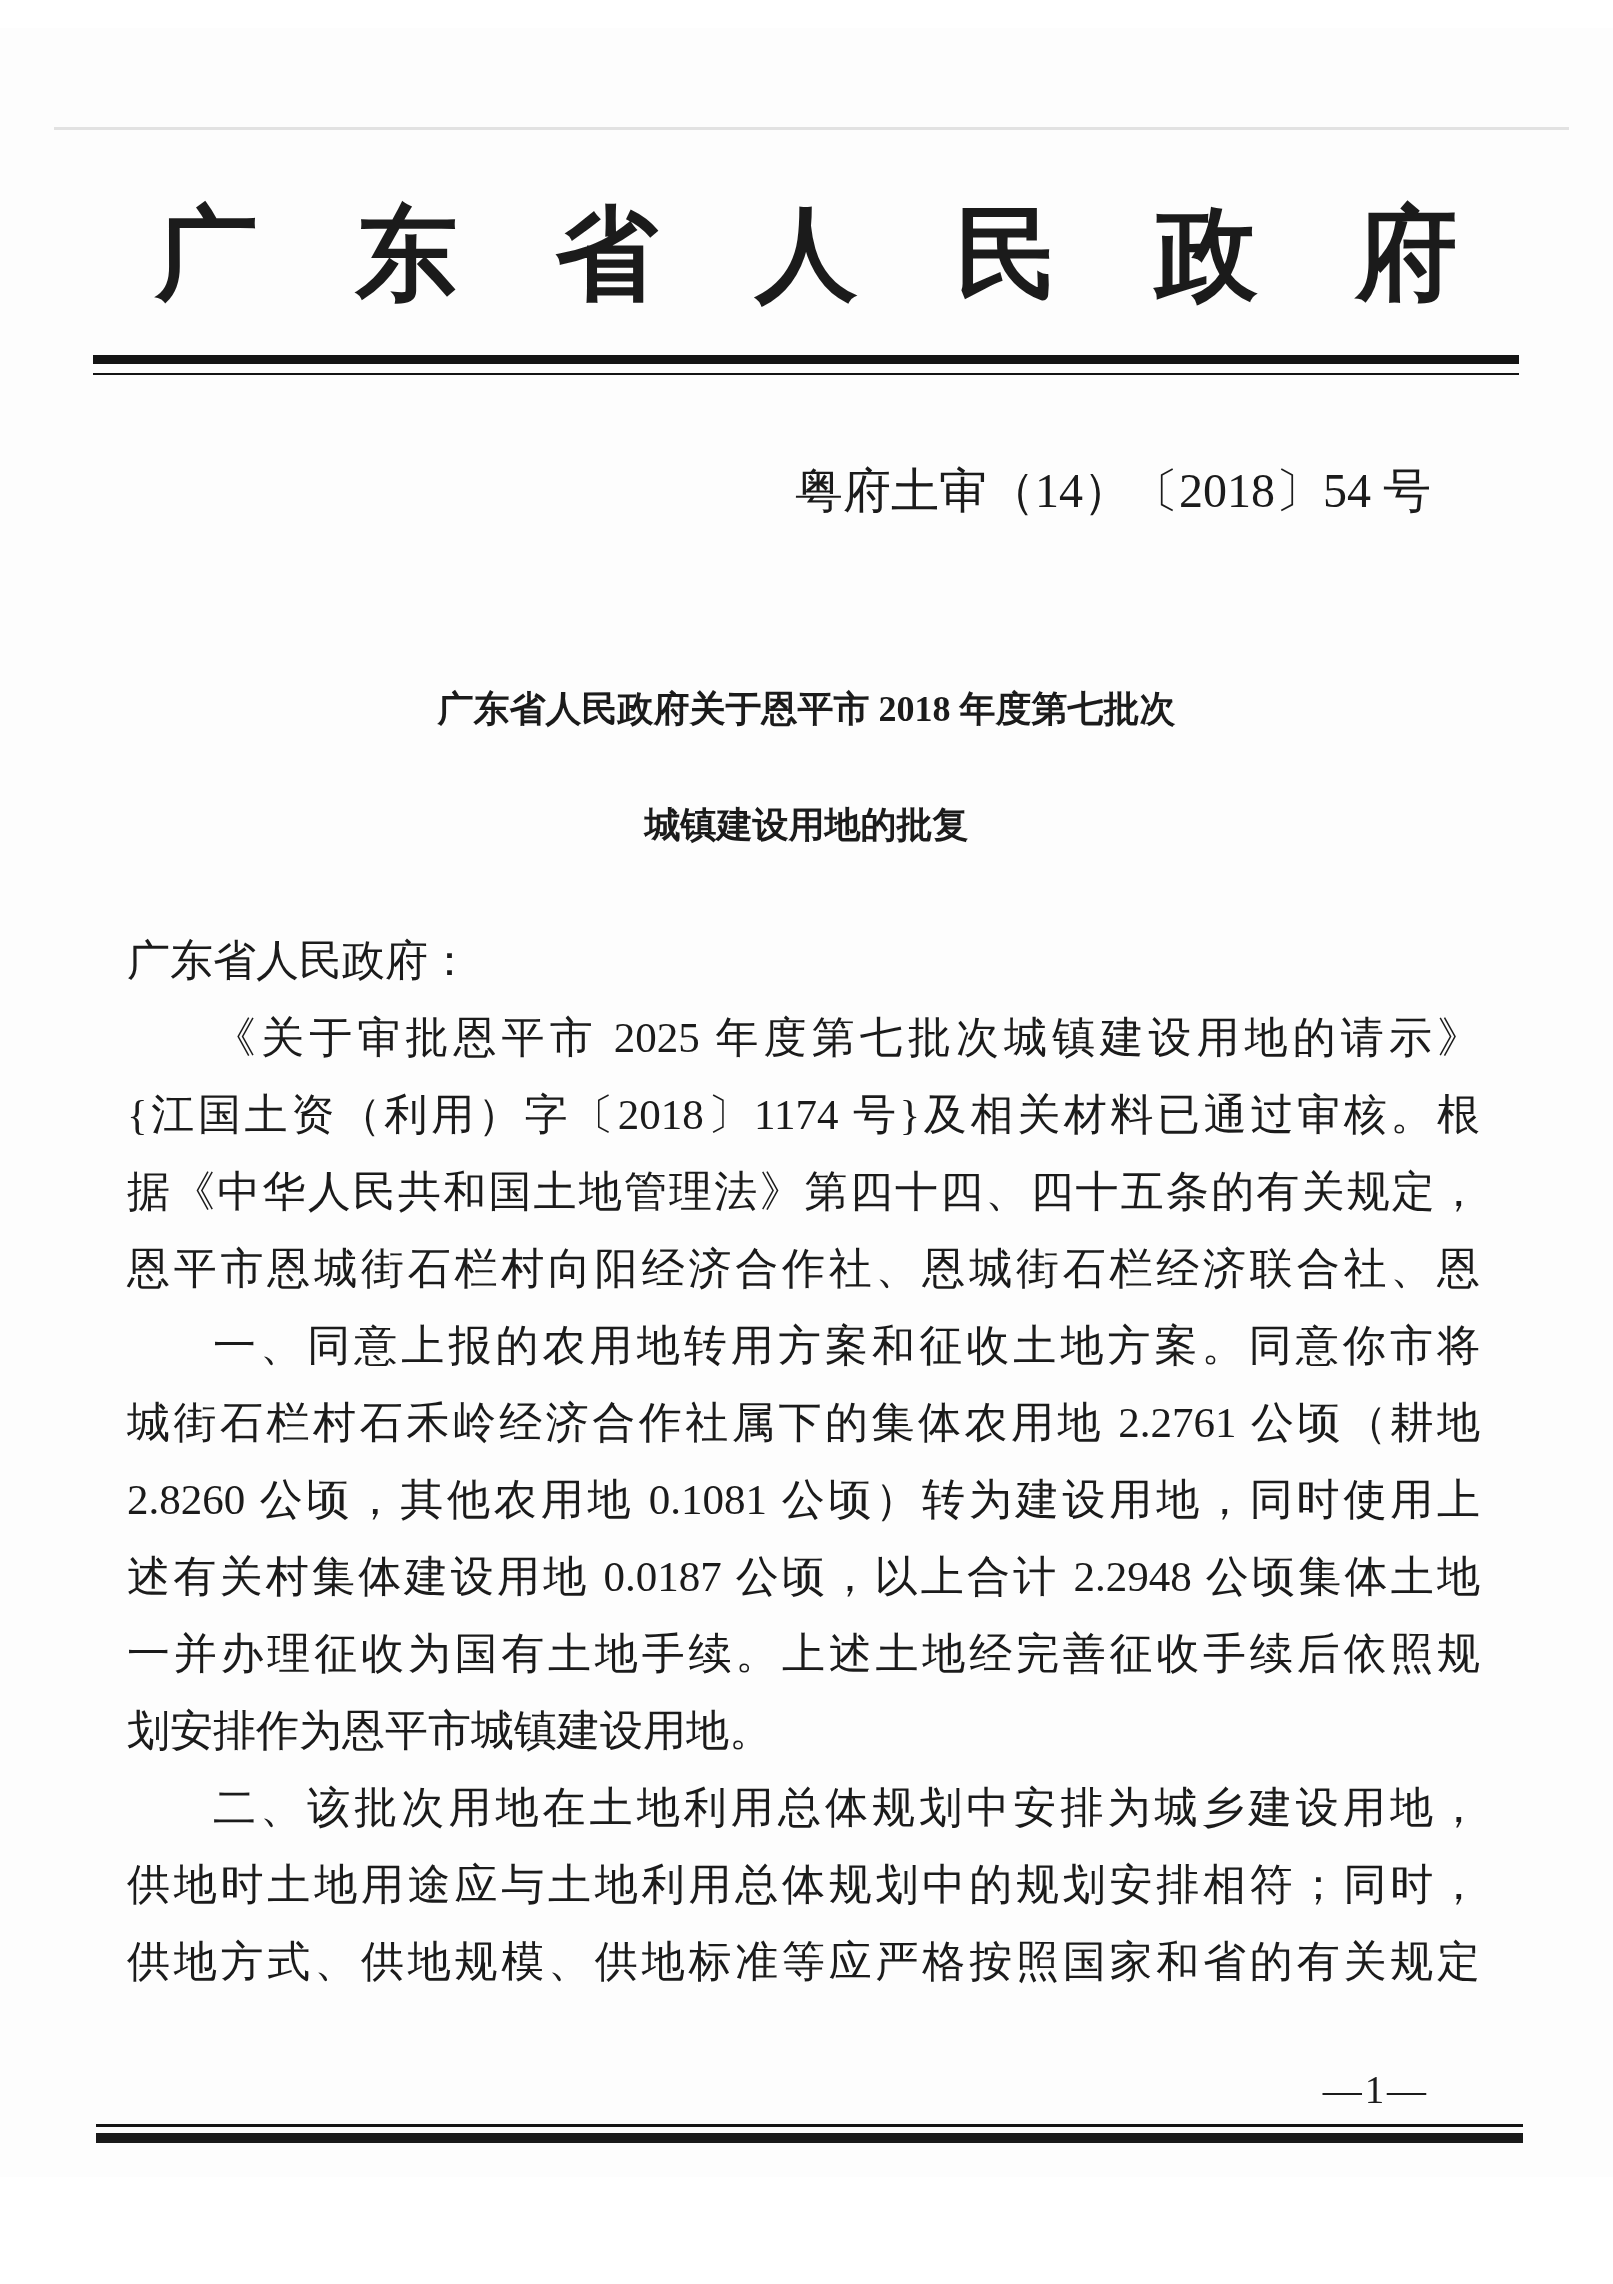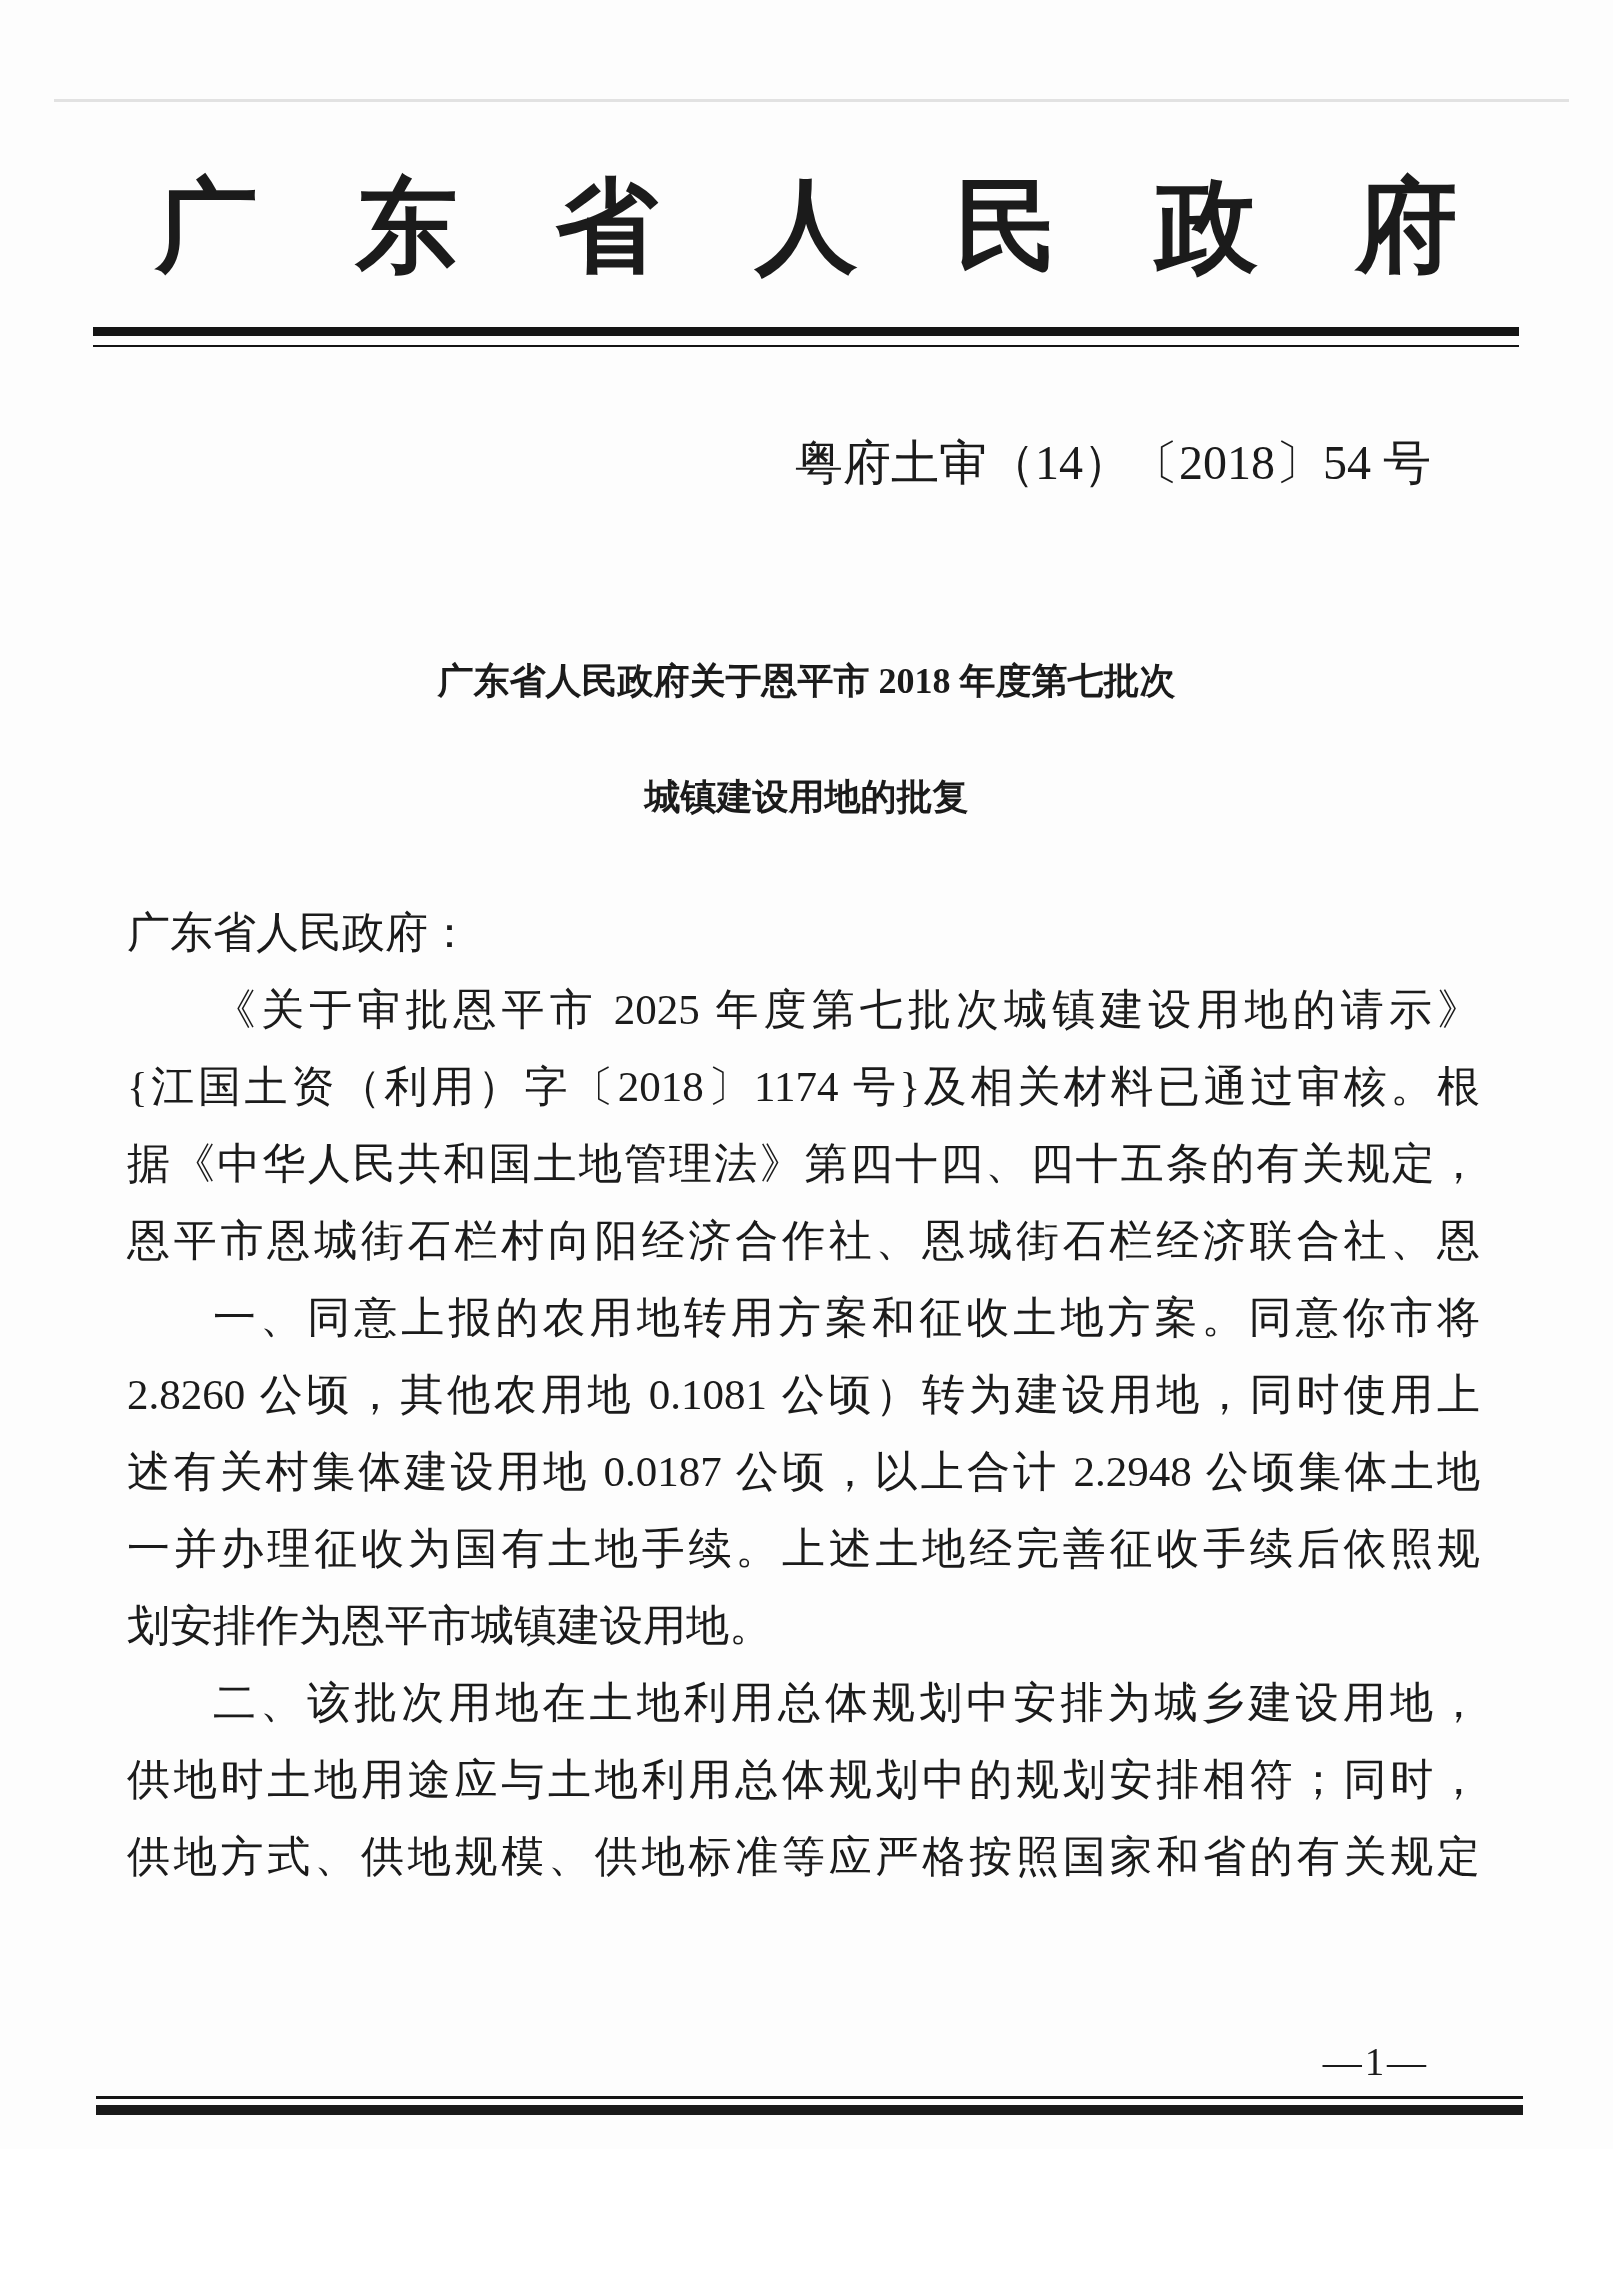--- a/index.html
+++ b/index.html
@@ -8,20 +8,21 @@
     background: #ffffff;
   }
   .page {
     position: relative;
     width: 1613px;
     height: 2149px;
     background: #fdfdfd;
     font-family: "Liberation Serif", "DejaVu Serif", serif;
     color: #1b1b1b;
     overflow: hidden;
+    margin-top: 28px;
   }
   
   .scan-artifact {
     position: absolute;
     top: 99px;
     left: 54px;
     right: 44px;
     height: 2.9px;
     background: #cccccc;
     opacity: 0.55;
@@ -121,20 +122,21 @@
     <div>城镇建设用地的批复</div>
   </div>
 
   <div class="body-block">
     <div class="salutation">广东省人民政府：</div>
     <div class="line indent">《关于审批恩平市 2025 年度第七批次城镇建设用地的请示》</div>
     <div class="line">{江国土资（利用）字〔2018〕1174 号}及相关材料已通过审核。根</div>
     <div class="line">据《中华人民共和国土地管理法》第四十四、四十五条的有关规定，</div>
     <div class="line">恩平市恩城街石栏村向阳经济合作社、恩城街石栏经济联合社、恩</div>
     <div class="line indent">一、同意上报的农用地转用方案和征收土地方案。同意你市将</div>
+    <div class="line">城街石栏村石禾岭经济合作社属下的集体农用地 2.2761 公顷（耕地</div>
     <div class="line">2.8260 公顷，其他农用地 0.1081 公顷）转为建设用地，同时使用上</div>
     <div class="line">述有关村集体建设用地 0.0187 公顷，以上合计 2.2948 公顷集体土地</div>
     <div class="line">一并办理征收为国有土地手续。上述土地经完善征收手续后依照规</div>
     <div class="line short">划安排作为恩平市城镇建设用地。</div>
     <div class="line indent">二、该批次用地在土地利用总体规划中安排为城乡建设用地，</div>
     <div class="line">供地时土地用途应与土地利用总体规划中的规划安排相符；同时，</div>
     <div class="line">供地方式、供地规模、供地标准等应严格按照国家和省的有关规定</div>
   </div>
 
   <div class="page-number">—1—</div>

